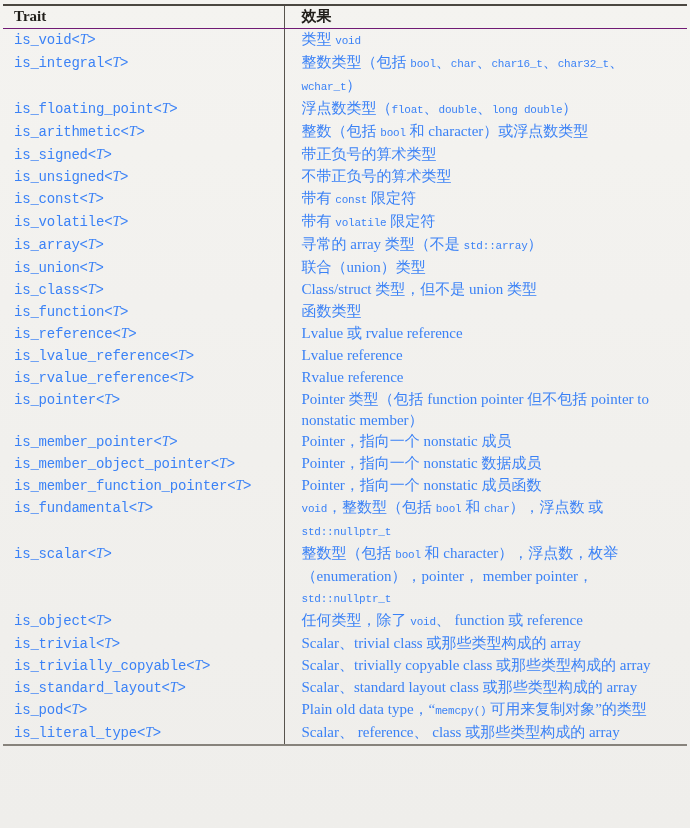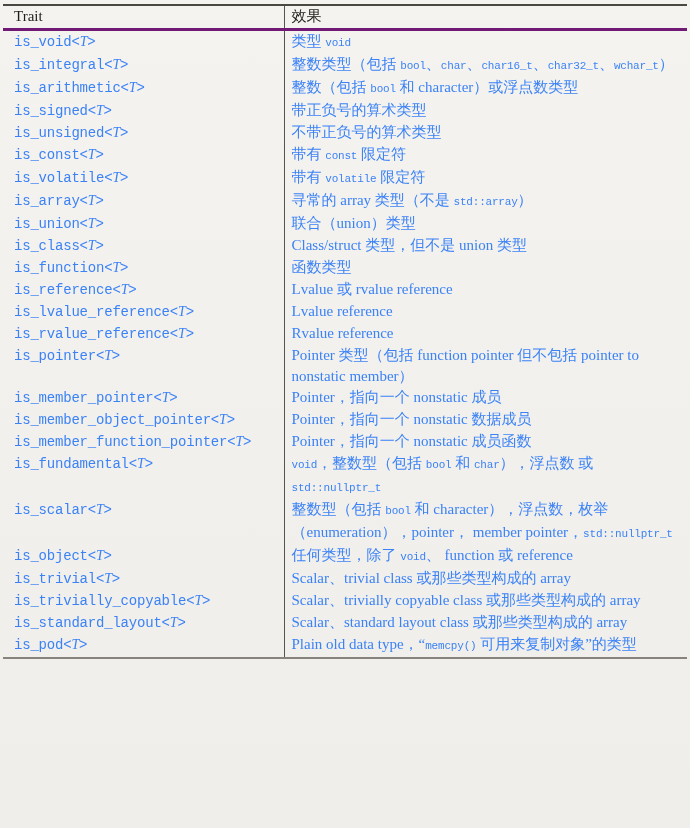--- a/index.html
+++ b/index.html
@@ -25,29 +25,29 @@
     table-layout: fixed;
     width: 684px;
     margin: 4px 0 0 3px;
     border-top: 2px solid #4b4741;
     border-bottom: 2px solid #87837c;
     background: transparent;
   }
   table.trait-table th {
     text-align: left;
     font-size: 15px;
-    font-weight: normal;
+    font-weight: bold;
     line-height: 19px;
     padding: 1px 4px 2px 11px;
-    border-bottom: 3px solid #701a75;
+    border-bottom: 1px solid #701a75;
     color: #201e1a;
   }
   table.trait-table th.col-effect,
   table.trait-table td.effect {
-    padding-left: 7px;
+    padding-left: 17px;
   }
   table.trait-table td {
     vertical-align: top;
     font-size: 15px;
     line-height: 21px;
     padding: 0 6px 0 11px;
     color: #3b82f6;
   }
   table.trait-table col.c-trait { width: 281px; }
   table.trait-table th.col-trait,
@@ -101,20 +101,24 @@
     <tbody>
         <tr>
           <td class="trait"><code>is_void&lt;<i class="tv">T</i>&gt;</code></td>
           <td class="effect">类型 <code>void</code></td>
         </tr>
         <tr>
           <td class="trait"><code>is_integral&lt;<i class="tv">T</i>&gt;</code></td>
           <td class="effect">整数类型（包括 <code>bool</code>、<code>char</code>、<code>char16_t</code>、<code>char32_t</code>、<code>wchar_t</code>）</td>
         </tr>
         <tr>
+          <td class="trait"><code>is_floating_point&lt;<i class="tv">T</i>&gt;</code></td>
+          <td class="effect">浮点数类型（<code>float</code>、<code>double</code>、<code>long double</code>）</td>
+        </tr>
+        <tr>
           <td class="trait"><code>is_arithmetic&lt;<i class="tv">T</i>&gt;</code></td>
           <td class="effect">整数（包括 <code>bool</code> 和 character）或浮点数类型</td>
         </tr>
         <tr>
           <td class="trait"><code>is_signed&lt;<i class="tv">T</i>&gt;</code></td>
           <td class="effect">带正负号的算术类型</td>
         </tr>
         <tr>
           <td class="trait"><code>is_unsigned&lt;<i class="tv">T</i>&gt;</code></td>
           <td class="effect">不带正负号的算术类型</td>
@@ -192,17 +196,21 @@
           <td class="effect">Scalar、trivially copyable class 或那些类型构成的 array</td>
         </tr>
         <tr>
           <td class="trait"><code>is_standard_layout&lt;<i class="tv">T</i>&gt;</code></td>
           <td class="effect">Scalar、standard layout class 或那些类型构成的 array</td>
         </tr>
         <tr>
           <td class="trait"><code>is_pod&lt;<i class="tv">T</i>&gt;</code></td>
           <td class="effect">Plain old data type，“<code>memcpy()</code> 可用来复制对象”的类型</td>
         </tr>
+        <tr>
+          <td class="trait"><code>is_literal_type&lt;<i class="tv">T</i>&gt;</code></td>
+          <td class="effect">Scalar、 reference、 class 或那些类型构成的 array</td>
+        </tr>
       </tbody>
   </table>
 
 
 </div>
 
 </body></html>

